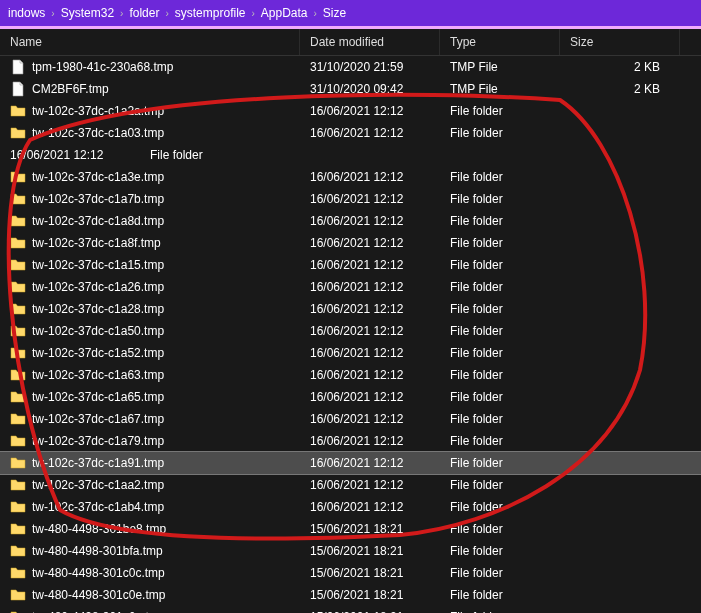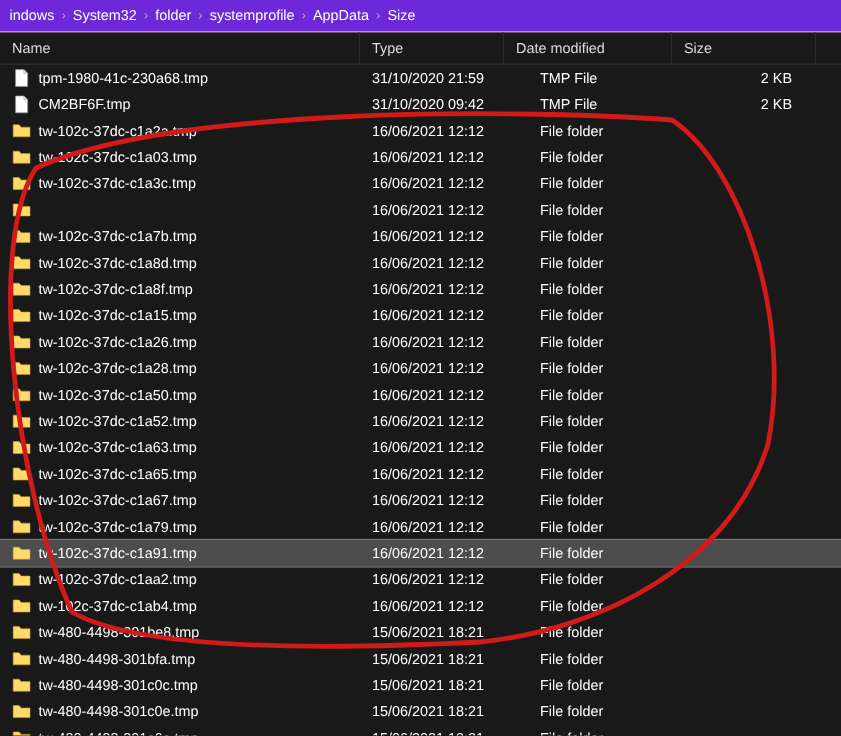--- a/index.html
+++ b/index.html
@@ -23,21 +23,21 @@
   }
   .breadcrumb span.sep {
     margin: 0 6px;
     color: #bbb;
     font-size: 10px;
   }
   .breadcrumb .crumb { white-space: nowrap; }
   .hdr {
     display: flex;
     background: #191919;
-    border-top: 1px solid #f0abfc;
+    border-top: 3px solid #f0abfc;
     border-bottom: 1px solid #333;
     font-size: 12px;
     color: #ddd;
     user-select: none;
   }
   .hdr .col {
     padding: 6px 10px;
     border-right: 1px solid #2b2b2b;
     display: flex;
     align-items: center;
@@ -81,25 +81,25 @@
     <span class="sep">›</span>
     <span class="crumb">AppData</span>
     <span class="sep">›</span>
     <span class="crumb">Size</span>
   </div>
 
 <div class="hdr">
   <div class="col col-name">
     <span>Name</span>
   </div>
+  <div class="col col-date">
+    <span>Date modified</span>
+  </div>
   <div class="col col-type">
     <span>Type</span>
-  </div>
-  <div class="col col-date">
-    <span>Date modified</span>
   </div>
   <div class="col col-size">
     <span>Size</span>
   </div>
 </div>
 
 <div class="rows" id="rows">
     <div class="row">
       <div class="cell cell-name">
         <span class="icon"><svg viewBox="0 0 16 16" width="16" height="16">
@@ -140,35 +140,30 @@
         <span class="icon"><svg viewBox="0 0 16 16" width="16" height="16">
             <path d="M1 3h5l1.5 2H15v8H1z" fill="#ffd96a" stroke="#c9a227" stroke-width="0.5"></path>
           </svg></span>
         <span>tw-102c-37dc-c1a03.tmp</span>
       </div>
       <div class="cell cell-date">16/06/2021 12:12</div>
       <div class="cell cell-type">File folder</div>
       <div class="cell cell-size"></div>
     </div>
     <div class="row">
-      <div class="cell cell-name">
-        <span class="icon"><svg viewBox="0 0 16 16" width="16" height="16">
-            <path d="M1 3h5l1.5 2H15v8H1z" fill="#ffd96a" stroke="#c9a227" stroke-width="0.5"></path>
-          </svg></span>
-        <span>tw-102c-37dc-c1a3c.tmp</span>
-      </div>
-      <div class="cell cell-date">16/06/2021 12:12</div>
-      <div class="cell cell-type">File folder</div>
-      <div class="cell cell-size"></div>
-    </div>
-    <div class="row">
-      <div class="cell cell-name">
-        <span class="icon"><svg viewBox="0 0 16 16" width="16" height="16">
-            <path d="M1 3h5l1.5 2H15v8H1z" fill="#ffd96a" stroke="#c9a227" stroke-width="0.5"></path>
-          </svg></span>
+      <div class="cell cell-date">16/06/2021 12:12</div>
+      <div class="cell cell-type">File folder</div>
+      <div class="cell cell-size"></div>
+    </div>
+    <div class="row">
+      <div class="cell cell-name">
+        <span class="icon"><svg viewBox="0 0 16 16" width="16" height="16">
+            <path d="M1 3h5l1.5 2H15v8H1z" fill="#ffd96a" stroke="#c9a227" stroke-width="0.5"></path>
+          </svg></span>
+        <span>tw-102c-37dc-c1a3e.tmp</span>
       </div>
       <div class="cell cell-date">16/06/2021 12:12</div>
       <div class="cell cell-type">File folder</div>
       <div class="cell cell-size"></div>
     </div>
     <div class="row">
       <div class="cell cell-name">
         <span class="icon"><svg viewBox="0 0 16 16" width="16" height="16">
             <path d="M1 3h5l1.5 2H15v8H1z" fill="#ffd96a" stroke="#c9a227" stroke-width="0.5"></path>
           </svg></span>

